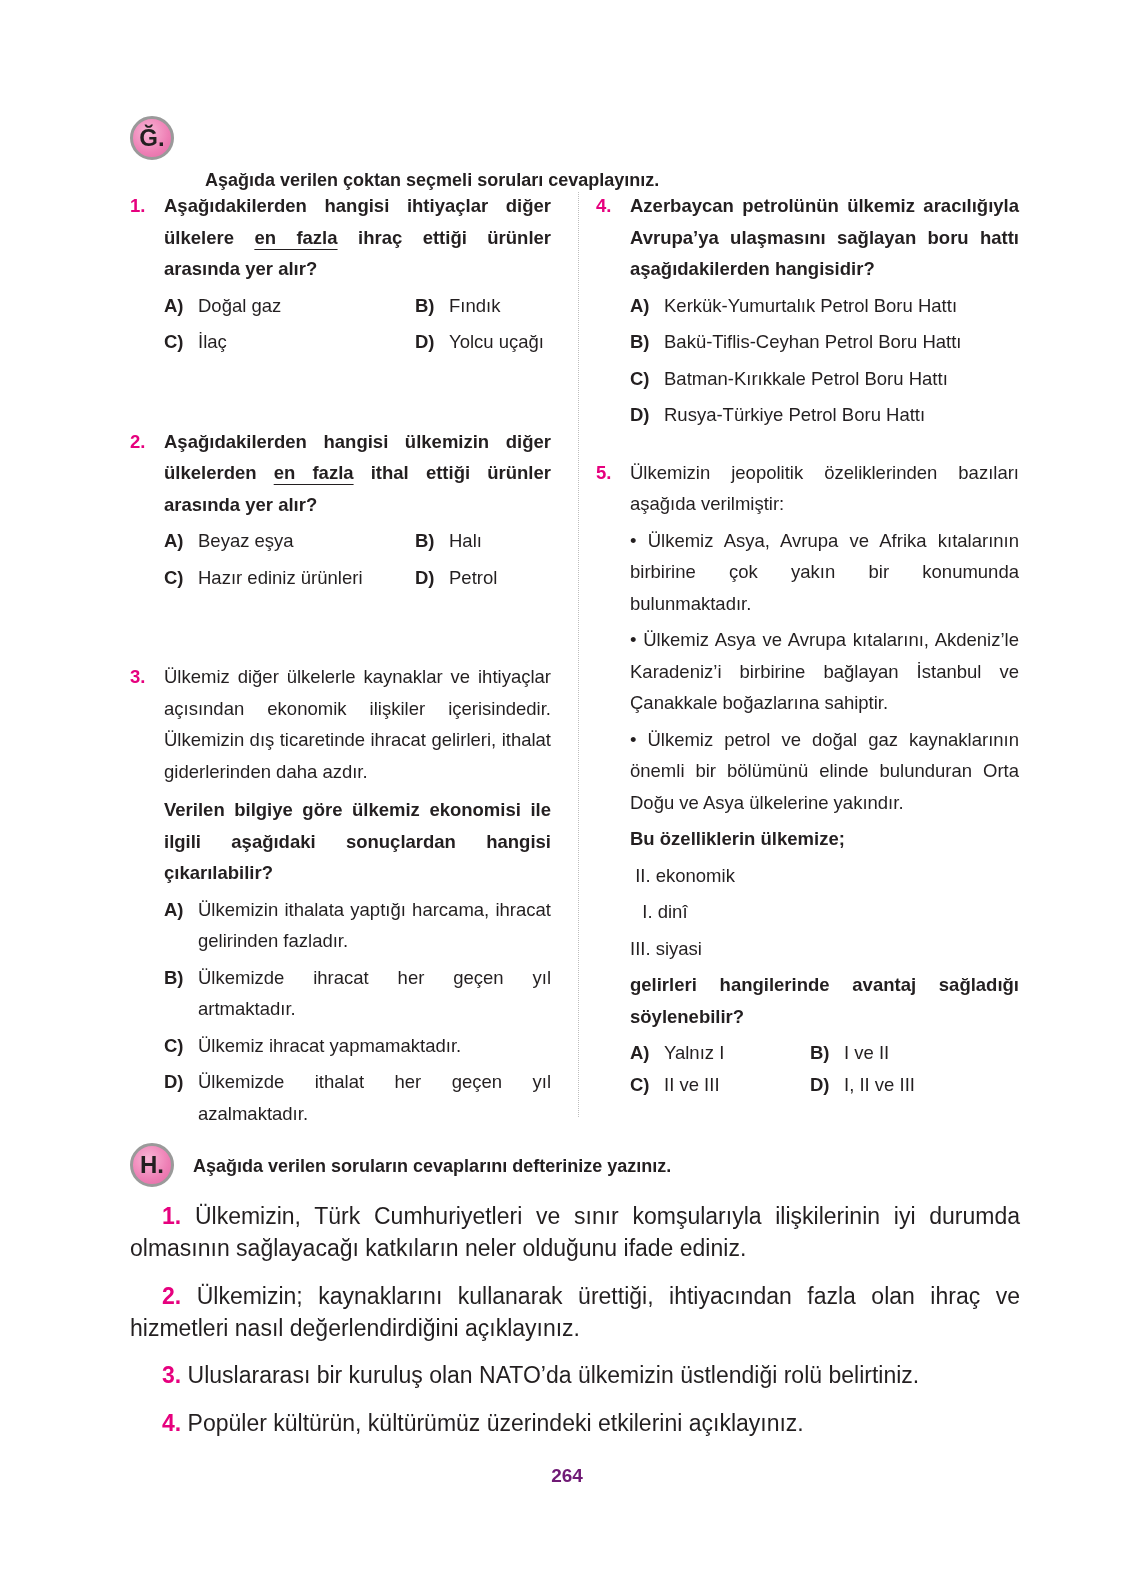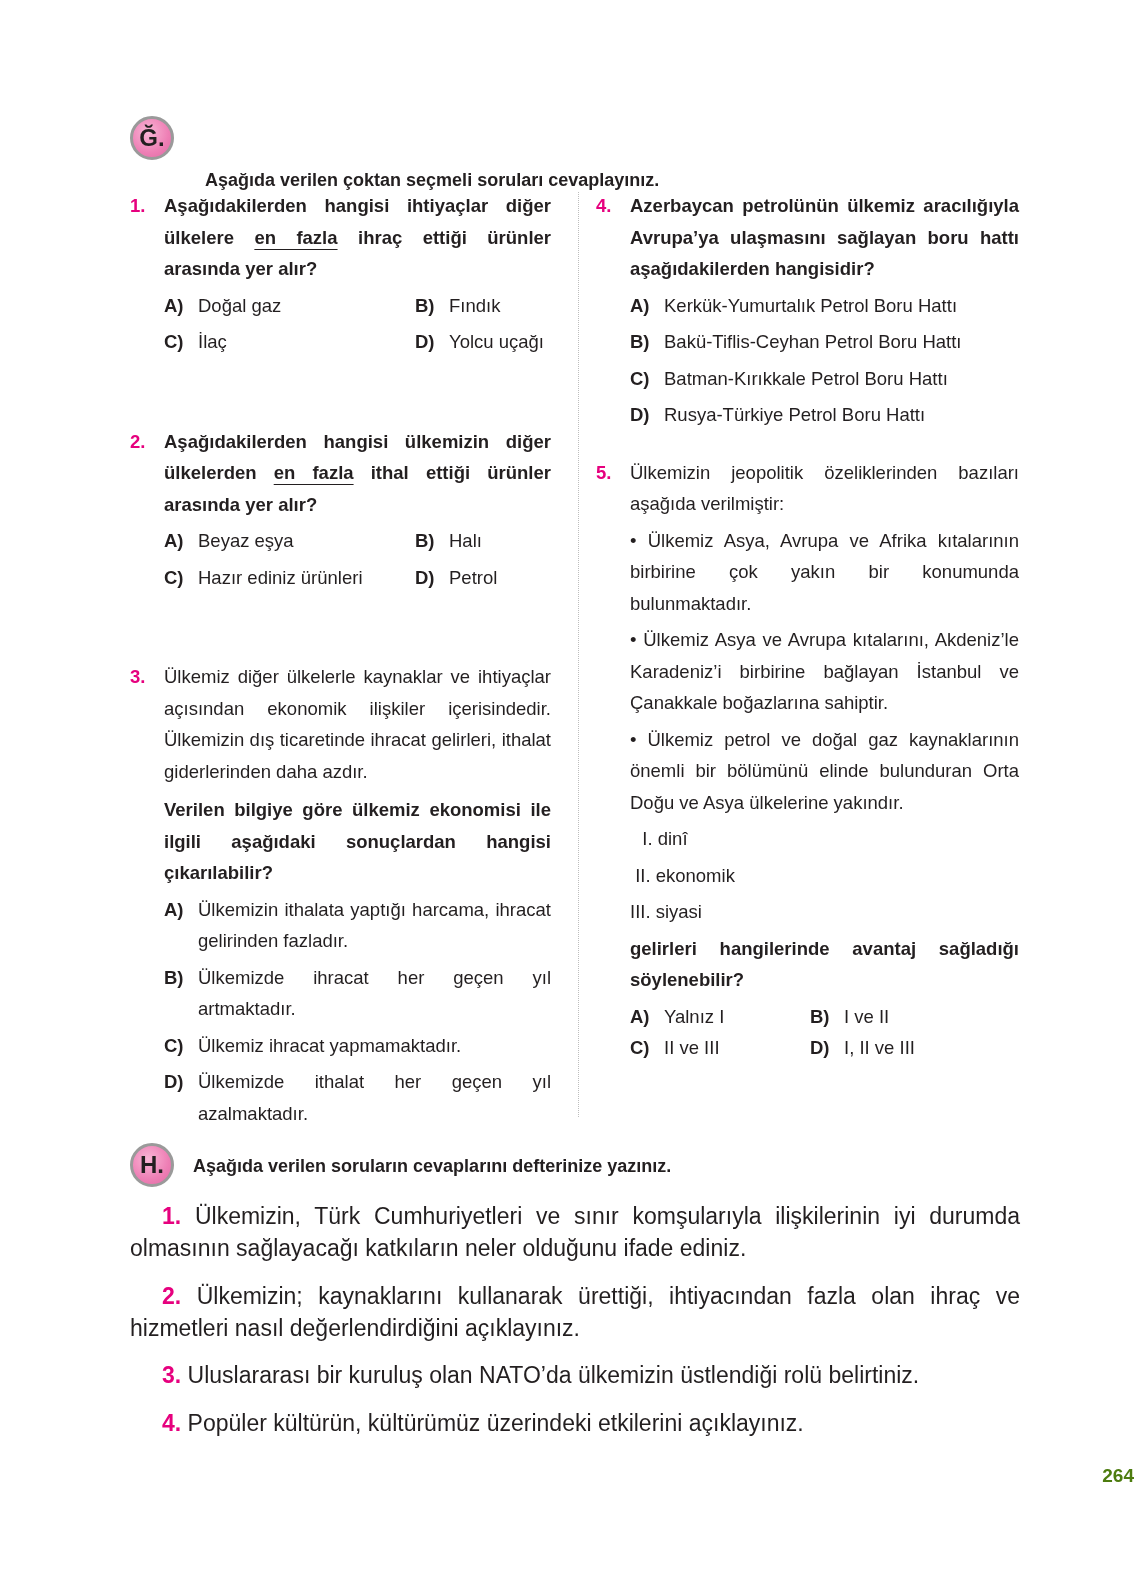--- a/index.html
+++ b/index.html
@@ -28,21 +28,21 @@
   .plain { text-align: justify; text-align-last: left; }
   .u { text-decoration: underline; text-underline-offset: 5px; }
   .opts2 { display: grid; grid-template-columns: 251px 1fr; row-gap: 5px; margin-top: 5px; }
   .opt { display: flex; }
   .opt .l { font-weight: bold; width: 34px; flex: none; }
   .opts1 .opt { margin-top: 5px; }
   .bullet { margin-top: 5px; text-align: justify; text-align-last: left; }
   .roman { margin-top: 5px; }
   .hq { position: absolute; left: 130px; width: 890px; font-size: 23px; line-height: 32px; text-indent: 32px; text-align: justify; text-align-last: left; }
   .hq .n { color: #e6007e; font-weight: bold; }
-  .page-num { position: absolute; left: 0; width: 1134px; top: 1465px; text-align: right; font-weight: bold; font-size: 19px; color: #4d7c0f; }
+  .page-num { position: absolute; left: 0; width: 1134px; top: 1465px; text-align: center; font-weight: bold; font-size: 19px; color: #701a75; }
 </style>
 </head>
 <body>
 
 <div class="badge" style="left:130px; top:116px;">
   <span>Ğ.</span>
 </div>
 <div class="section-title" style="left:205px; top:130px;margin-top:40px;">Aşağıda verilen çoktan seçmeli soruları cevaplayınız.</div>
 
 <div class="divider"></div>
@@ -144,22 +144,23 @@
         </div>
     </div>
   </div>
 
   <div class="q" style="margin-top:26px;">
     <span class="qnum">5.</span>
     <div class="plain">Ülkemizin jeopolitik özeliklerinden bazıları aşağıda verilmiştir:</div>
     <div class="bullet">• Ülkemiz Asya, Avrupa ve Afrika kıtalarının birbirine çok yakın bir konumunda bulunmaktadır.</div>
     <div class="bullet">• Ülkemiz Asya ve Avrupa kıtalarını, Akdeniz’le Karadeniz’i birbirine bağlayan İstanbul ve Çanakkale boğazlarına sahiptir.</div>
     <div class="bullet">• Ülkemiz petrol ve doğal gaz kaynaklarının önemli bir bölümünü elinde bulunduran Orta Doğu ve Asya ülkelerine yakındır.</div>
+    <div class="stem" style="margin-top:5px;">Bu özelliklerin ülkemize;</div>
+    <div class="roman" style="white-space:pre;"> II. ekonomik</div>
     <div class="roman" style="white-space:pre; padding-left:2px;">  I. dinî</div>
-    <div class="roman" style="white-space:pre;"> II. ekonomik</div>
     <div class="roman" style="white-space:pre;">III. siyasi</div>
     <div class="stem" style="margin-top:5px;">gelirleri hangilerinde avantaj sağladığı söylenebilir?</div>
     <div class="opts2" style="grid-template-columns:180px 1fr; row-gap:0;">
       <div class="opt">
           <span class="l">A)</span>
           <span>Yalnız I</span>
         </div>
       <div class="opt">
           <span class="l">B)</span>
           <span>I ve II</span>

